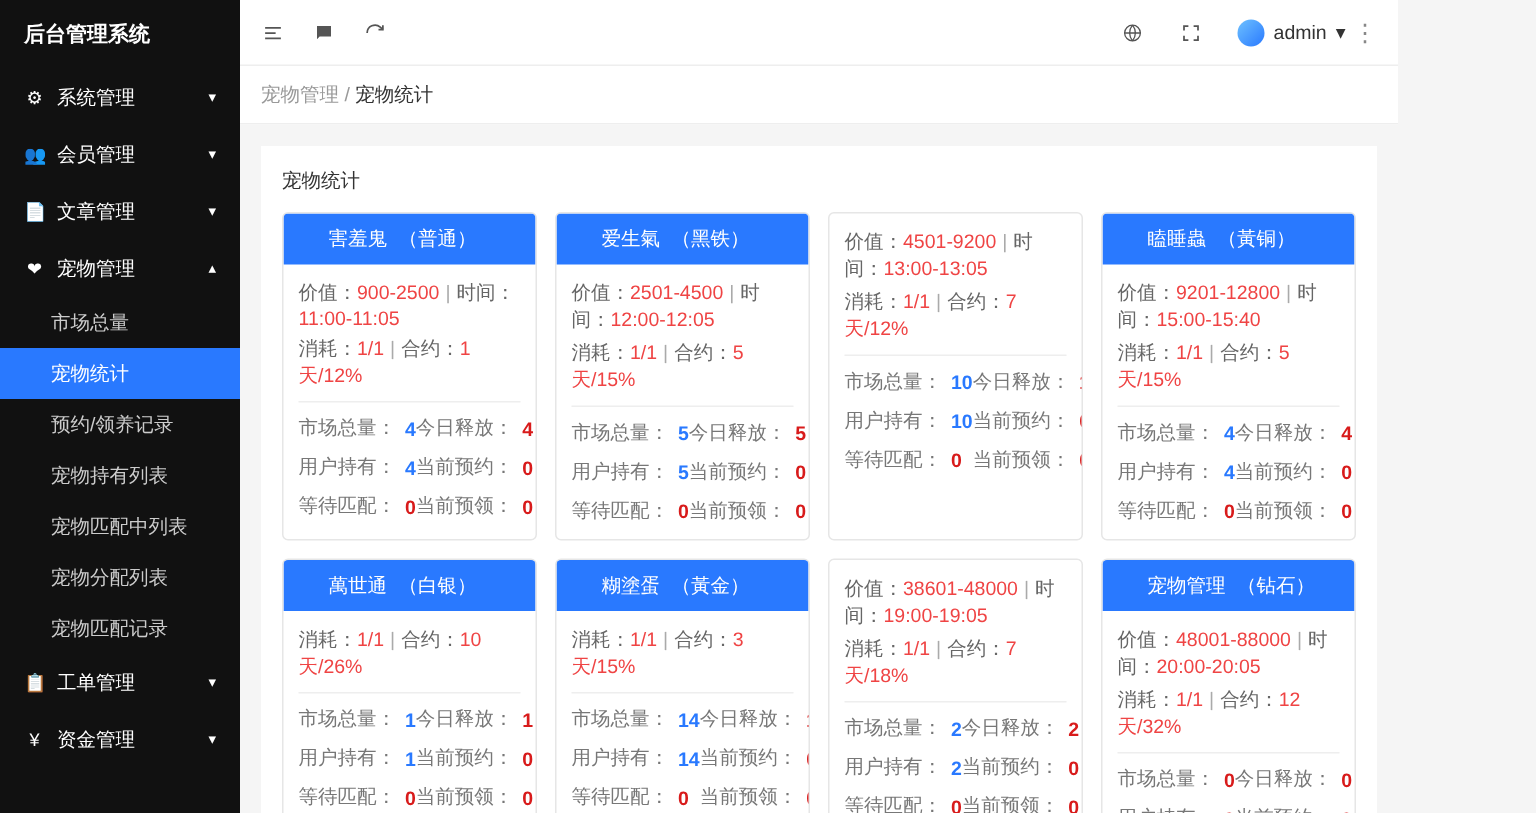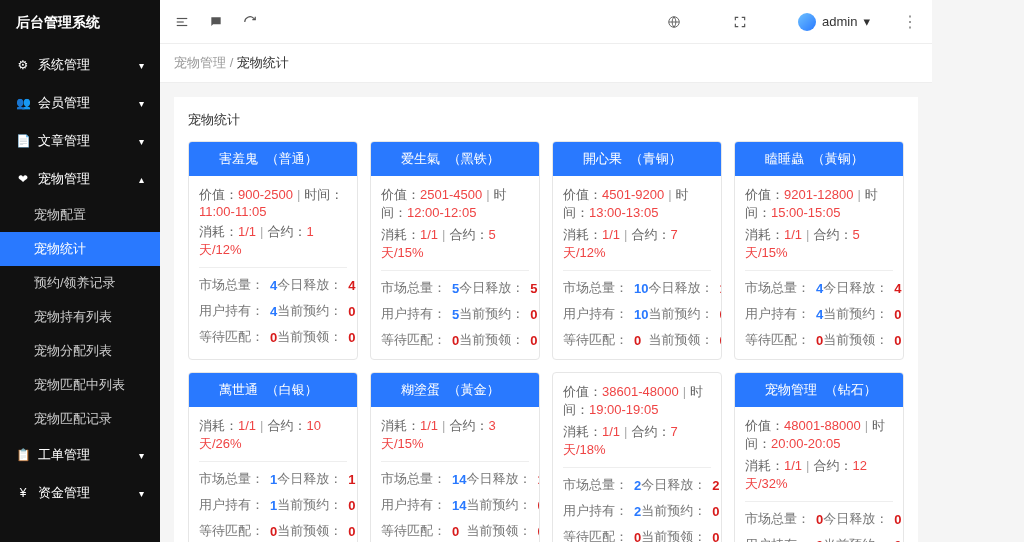--- a/index.html
+++ b/index.html
@@ -14,21 +14,21 @@
 .menu-item .icon { width: 14px; display: inline-block; margin-right: 8px; text-align: center; font-size: 12px; }
 .menu-item .caret { margin-left: auto; font-size: 10px; }
 .submenu { list-style: none; }
 .submenu-item { padding: 8px 16px 8px 34px; cursor: pointer; color: #ccc; }
 .submenu-item.active { background: #2979ff; color: #fff; }
 
 
 .main { flex: 1; display: flex; flex-direction: column; background: #fff; overflow: hidden; }
 .topbar { display: flex; align-items: center; height: 44px; padding: 0 14px; border-bottom: 1px solid #eee; }
 .topbar .tb-icon { width: 16px; height: 16px; margin-right: 18px; display: inline-flex; align-items: center; justify-content: center; cursor: pointer; color: #555; }
-.topbar .right { margin-left: auto; display: flex; align-items: center; gap: 32px; }
+.topbar .right { margin-left: auto; display: flex; align-items: center; gap: 5px; }
 .avatar { width: 18px; height: 18px; border-radius: 50%; background: linear-gradient(135deg,#6ec1ff,#2979ff); display: inline-block; }
 .user { display: flex; align-items: center; gap: 6px; cursor: pointer; }
 .dots { font-size: 16px; color: #888; cursor: pointer; }
 
 .crumb { padding: 10px 14px; color: #666; border-bottom: 1px solid #eee; }
 .crumb span { color: #999; }
 .crumb .cur { color: #333; }
 
 .content { padding: 14px; overflow: auto; background: #f5f5f5; flex: 1; }
 .panel { background: #fff; padding: 14px; }
@@ -72,26 +72,26 @@
           <span class="icon">📄</span>
     <span>文章管理</span>
     <span class="caret">▾</span>
         </li>
         <li class="menu-item">
           <span class="icon">❤</span>
     <span>宠物管理</span>
     <span class="caret">▴</span>
         </li>
         <ul class="submenu">
-          <li class="submenu-item">宠物配置</li>
+          <li class="submenu-item">市场总量</li>
           <li class="submenu-item active">宠物统计</li>
           <li class="submenu-item">预约/领养记录</li>
           <li class="submenu-item">宠物持有列表</li>
+          <li class="submenu-item">宠物匹配中列表</li>
           <li class="submenu-item">宠物分配列表</li>
-          <li class="submenu-item">宠物匹配中列表</li>
           <li class="submenu-item">宠物匹配记录</li>
         </ul>
         <li class="menu-item">
           <span class="icon">📋</span>
     <span>工单管理</span>
     <span class="caret">▾</span>
         </li>
         <li class="menu-item">
           <span class="icon">¥</span>
     <span>资金管理</span>
@@ -219,24 +219,20 @@
                     <span class="num c-red">0</span>
                   </div>
                   <div class="stat">
                     <span class="lbl">当前预领：</span>
                     <span class="num c-red">0</span>
                   </div>
       </div>
     </div>
             </div>
             <div class="card">
-    <div class="card-head">
-      <span class="name">開心果</span>
-      <span class="rank">（青铜）</span>
-    </div>
     <div class="card-body">
       <div class="line">价值：<span class="v-green">4501-9200</span><span class="sep">|</span>时间：<span class="v-green">13:00-13:05</span></div>
       <div class="line">消耗：<span class="v-green">1/1</span><span class="sep">|</span>合约：<span class="v-green">7天/12%</span></div>
       <div class="hr"></div>
       <div class="stats">
         <div class="stat">
                     <span class="lbl">市场总量：</span>
                     <span class="num c-blue">10</span>
                   </div>
                   <div class="stat">
@@ -261,21 +257,21 @@
                   </div>
       </div>
     </div>
             </div>
             <div class="card">
     <div class="card-head">
       <span class="name">瞌睡蟲</span>
       <span class="rank">（黃铜）</span>
     </div>
     <div class="card-body">
-      <div class="line">价值：<span class="v-green">9201-12800</span><span class="sep">|</span>时间：<span class="v-green">15:00-15:05</span></div>
+      <div class="line">价值：<span class="v-green">9201-12800</span><span class="sep">|</span>时间：<span class="v-green">15:00-15:40</span></div>
       <div class="line">消耗：<span class="v-green">1/1</span><span class="sep">|</span>合约：<span class="v-green">5天/15%</span></div>
       <div class="hr"></div>
       <div class="stats">
         <div class="stat">
                     <span class="lbl">市场总量：</span>
                     <span class="num c-blue">4</span>
                   </div>
                   <div class="stat">
                     <span class="lbl">今日释放：</span>
                     <span class="num c-red">4</span>

